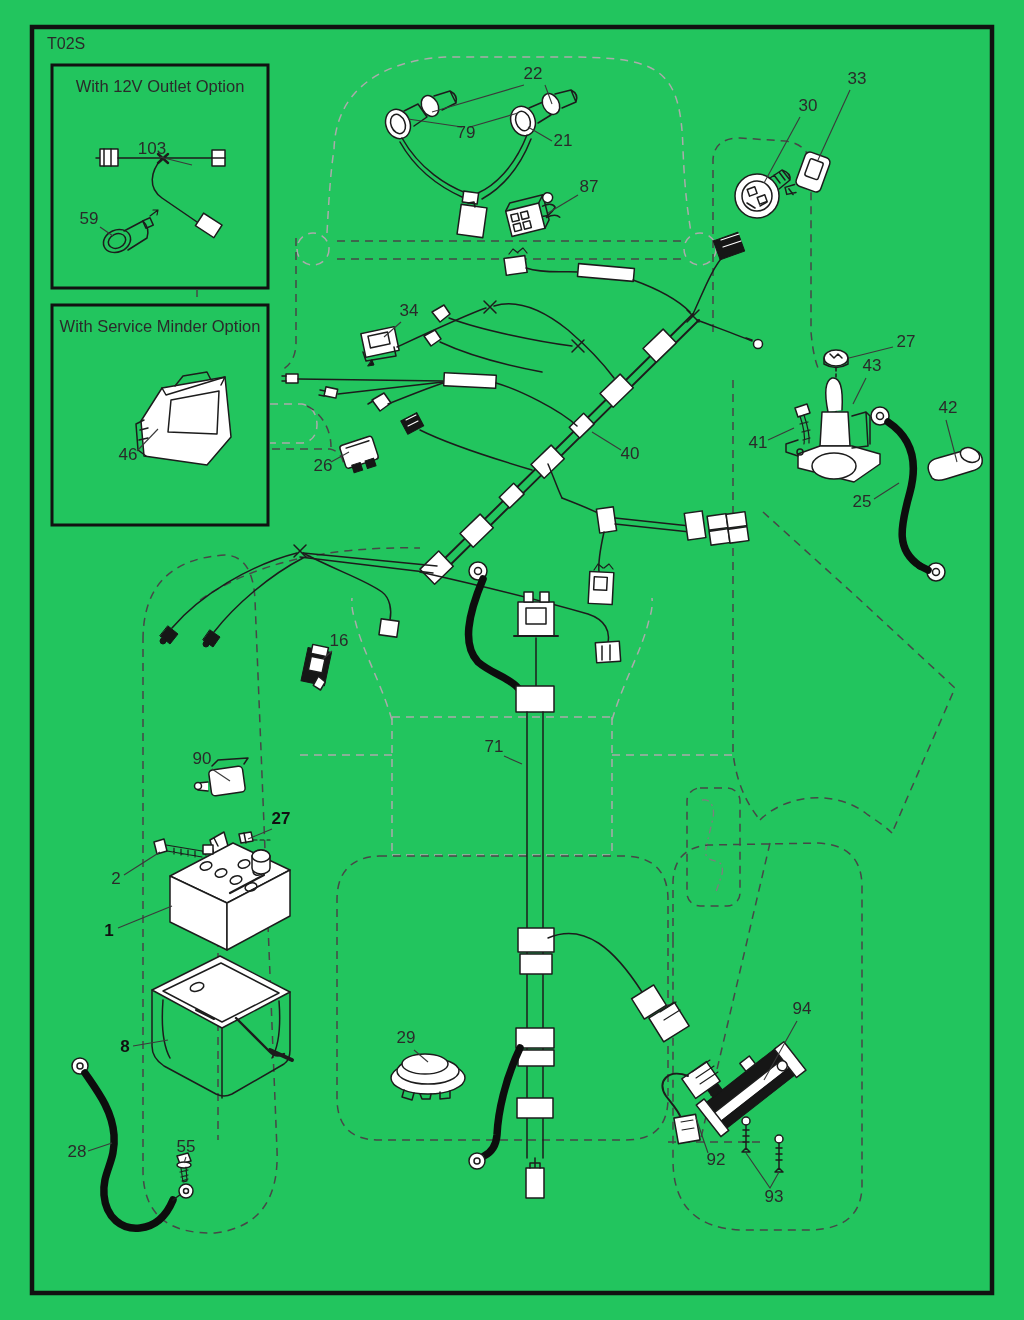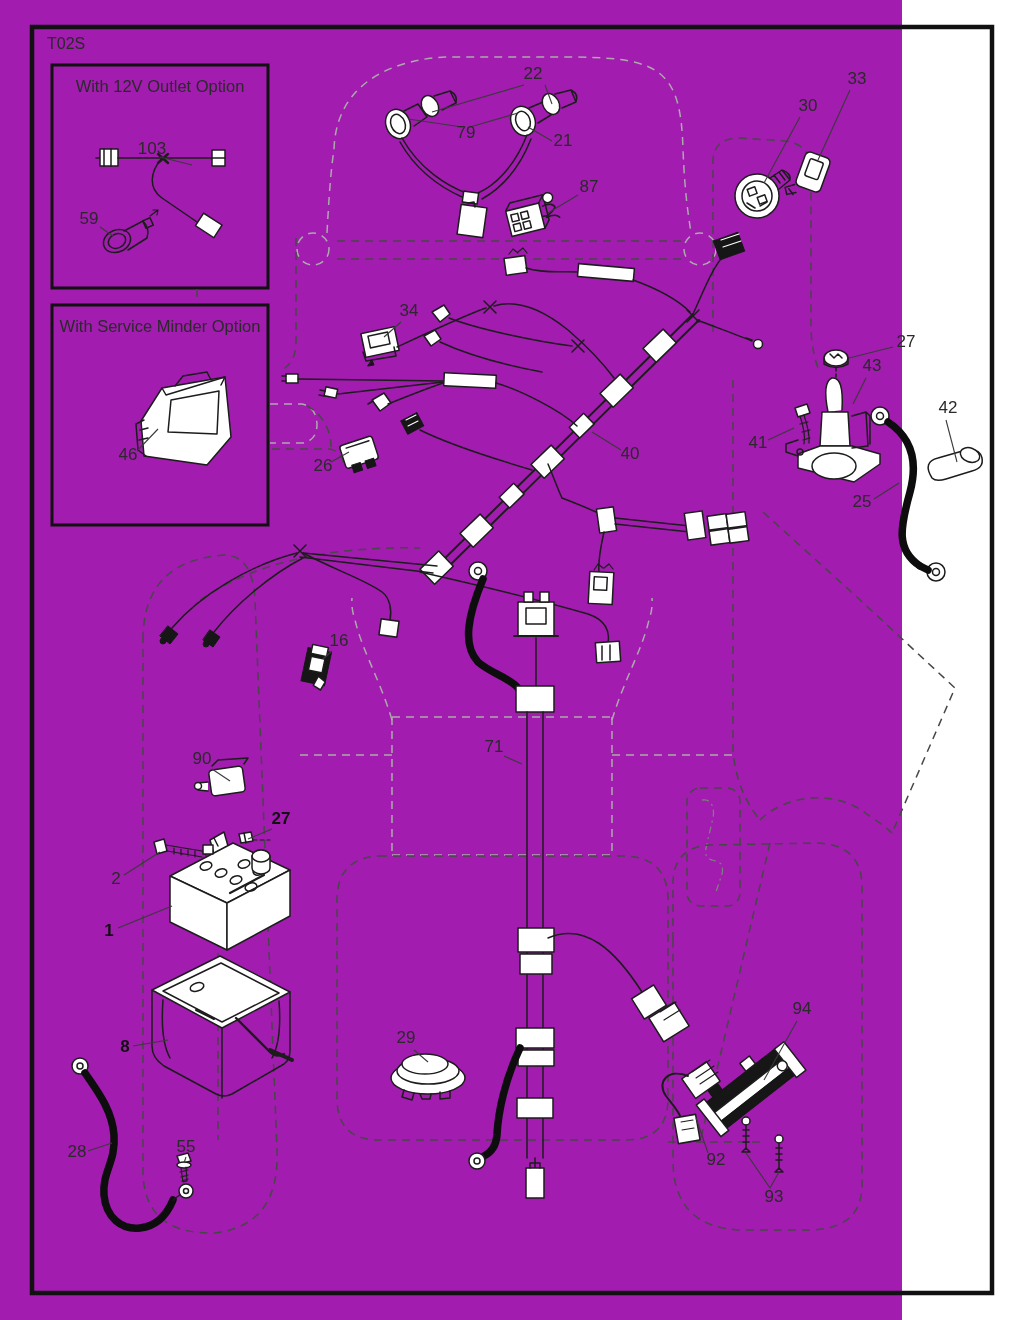--- a/index.html
+++ b/index.html
@@ -1,16 +1,16 @@
 <!DOCTYPE html>
 <html><head>
 <meta charset="utf-8">
 <style>
   html,body{margin:0;padding:0;background:#fff;}
-  #stage{position:relative;width:902px;height:1320px;background:#a21caf;}
+  #stage{position:relative;width:1024px;height:1320px;background:#22c55e;}
   svg{display:block;}
   .lbl{font:17px "Liberation Sans",sans-serif;fill:#2a2a2a;text-anchor:middle;}
   .lbl.bold{font-weight:700;fill:#111;}
   .title-txt{font:16px "Liberation Sans",sans-serif;fill:#2a2a2a;}
   .box-title{font:16.5px "Liberation Sans",sans-serif;fill:#2a2a2a;text-anchor:middle;}
   .ln{stroke:#1c1c1c;stroke-width:1.5;fill:none;stroke-linecap:round;stroke-linejoin:round;}
   .ln2{stroke:#1c1c1c;stroke-width:1.9;fill:none;stroke-linecap:round;stroke-linejoin:round;}
   .fillw{fill:#fff;stroke:#1c1c1c;stroke-width:1.5;stroke-linejoin:round;}
   .filld{fill:#161616;stroke:#161616;stroke-width:1;stroke-linejoin:round;}
   .cable{stroke:#0d0d0d;stroke-width:7.5;fill:none;stroke-linecap:round;}

